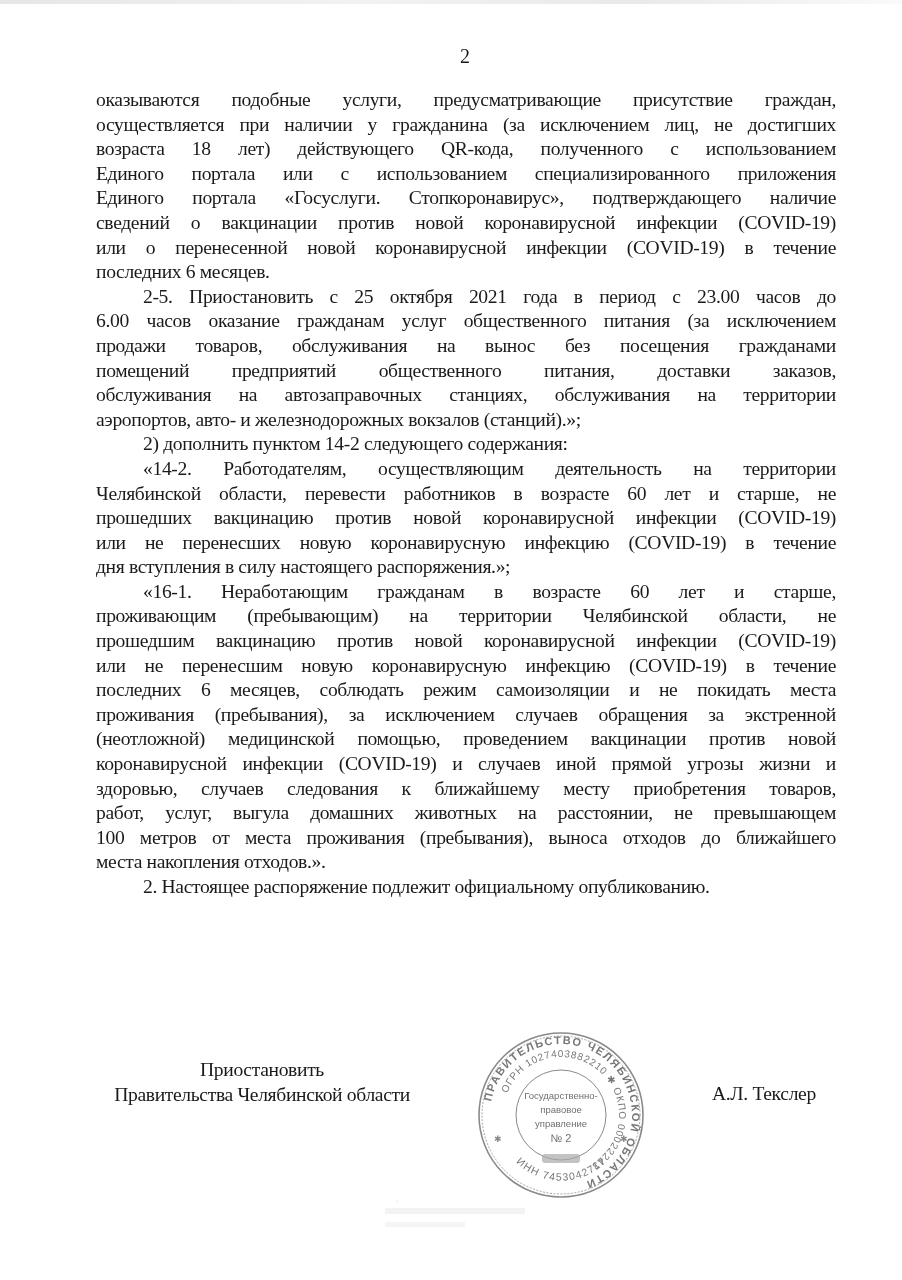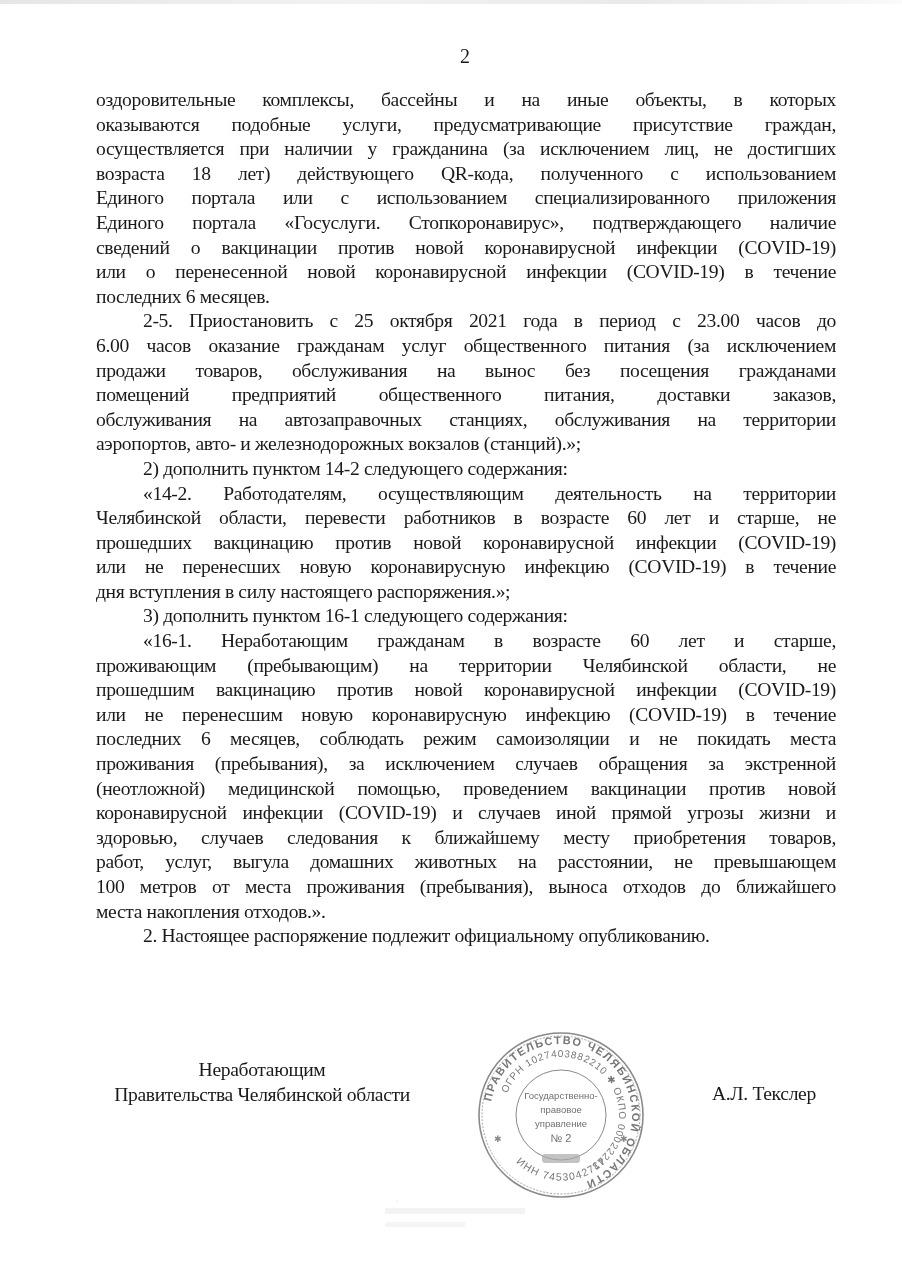--- a/index.html
+++ b/index.html
@@ -44,21 +44,20 @@
 </style>
 </head>
 <body>
 
 <div class="scan-top"></div>
 
 <div class="page-number">2</div>
 
 <div class="body" id="doc-body">
     <div class="para">
-      <span class="line">оздоровительные комплексы, бассейны и на иные объекты, в которых</span>
       <span class="line">оказываются подобные услуги, предусматривающие присутствие граждан,</span>
       <span class="line">осуществляется при наличии у гражданина (за исключением лиц, не достигших</span>
       <span class="line">возраста 18 лет) действующего QR-кода, полученного с использованием</span>
       <span class="line">Единого портала или с использованием специализированного приложения</span>
       <span class="line">Единого портала «Госуслуги. Стопкоронавирус», подтверждающего наличие</span>
       <span class="line">сведений о вакцинации против новой коронавирусной инфекции (COVID-19)</span>
       <span class="line">или о перенесенной новой коронавирусной инфекции (COVID-19) в течение</span>
       <span class="line last">последних 6 месяцев.</span>
     </div>
     <div class="para">
@@ -73,43 +72,40 @@
       <span class="line last" style="padding-left: 47px;">2) дополнить пунктом 14-2 следующего содержания:</span>
     </div>
     <div class="para">
       <span class="line" style="padding-left: 47px;">«14-2. Работодателям, осуществляющим деятельность на территории</span>
       <span class="line">Челябинской области, перевести работников в возрасте 60 лет и старше, не</span>
       <span class="line">прошедших вакцинацию против новой коронавирусной инфекции (COVID-19)</span>
       <span class="line">или не перенесших новую коронавирусную инфекцию (COVID-19) в течение</span>
       <span class="line last">дня вступления в силу настоящего распоряжения.»;</span>
     </div>
     <div class="para">
-      <span class="line last" style="padding-left: 47px;">3) дополнить пунктом 16-1 следующего содержания:</span>
-    </div>
-    <div class="para">
       <span class="line" style="padding-left: 47px;">«16-1. Неработающим гражданам в возрасте 60 лет и старше,</span>
       <span class="line">проживающим (пребывающим) на территории Челябинской области, не</span>
       <span class="line">прошедшим вакцинацию против новой коронавирусной инфекции (COVID-19)</span>
       <span class="line">или не перенесшим новую коронавирусную инфекцию (COVID-19) в течение</span>
       <span class="line">последних 6 месяцев, соблюдать режим самоизоляции и не покидать места</span>
       <span class="line">проживания (пребывания), за исключением случаев обращения за экстренной</span>
       <span class="line">(неотложной) медицинской помощью, проведением вакцинации против новой</span>
       <span class="line">коронавирусной инфекции (COVID-19) и случаев иной прямой угрозы жизни и</span>
       <span class="line">здоровью, случаев следования к ближайшему месту приобретения товаров,</span>
       <span class="line">работ, услуг, выгула домашних животных на расстоянии, не превышающем</span>
       <span class="line">100 метров от места проживания (пребывания), выноса отходов до ближайшего</span>
       <span class="line last">места накопления отходов.».</span>
     </div>
     <div class="para">
       <span class="line last" style="padding-left: 47px;">2. Настоящее распоряжение подлежит официальному опубликованию.</span>
     </div>
   </div>
 
 <div class="sig sig-left">
-  <div>Неработающим</div>
+  <div>Приостановить</div>
   <div>Правительства Челябинской области</div>
 </div>
 <div class="sig sig-right">А.Л. Текслер</div>
 
 <div class="stamp">
   <svg width="170" height="170" viewBox="0 0 170 170">
     <defs>
       <path id="ringOuter" d="M 85,85 m -71,0 a 71,71 0 1,1 142,0 a 71,71 0 1,1 -142,0"></path>
       <path id="ringInner" d="M 85,85 m -58,0 a 58,58 0 1,1 116,0 a 58,58 0 1,1 -116,0"></path>
       <path id="ringBottom" d="M 22,98 a 64,64 0 0,0 126,0"></path>

